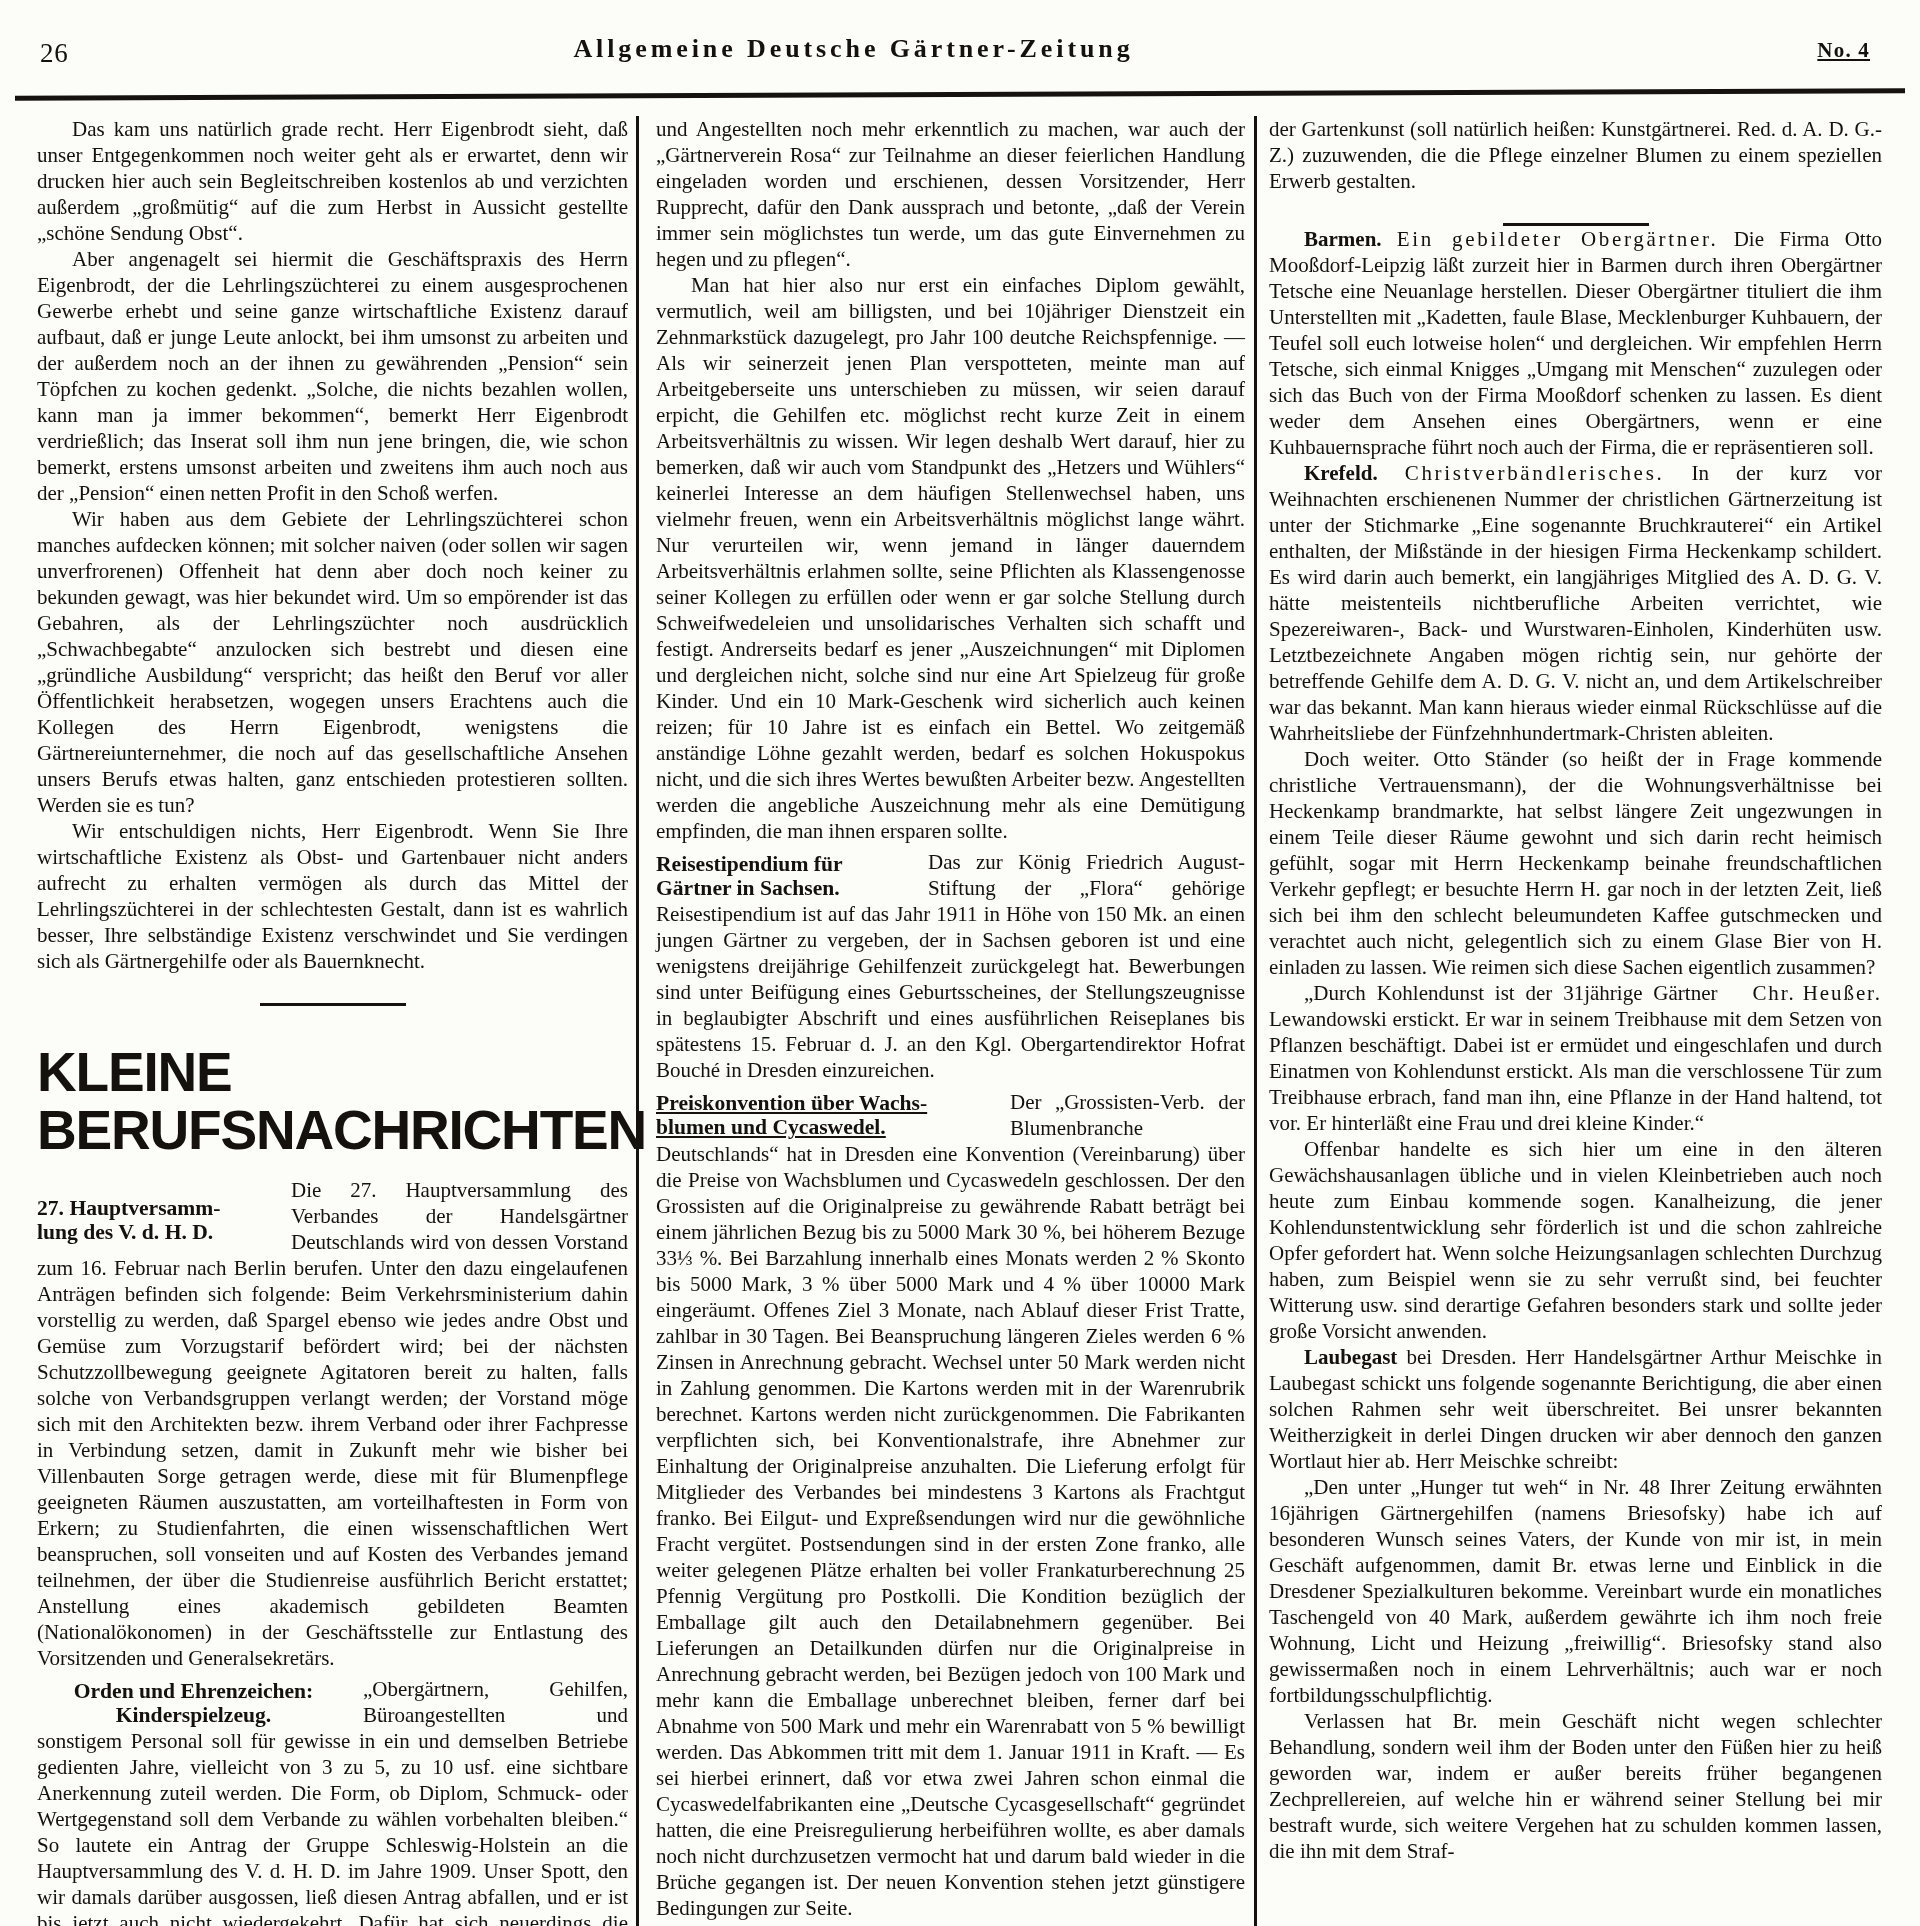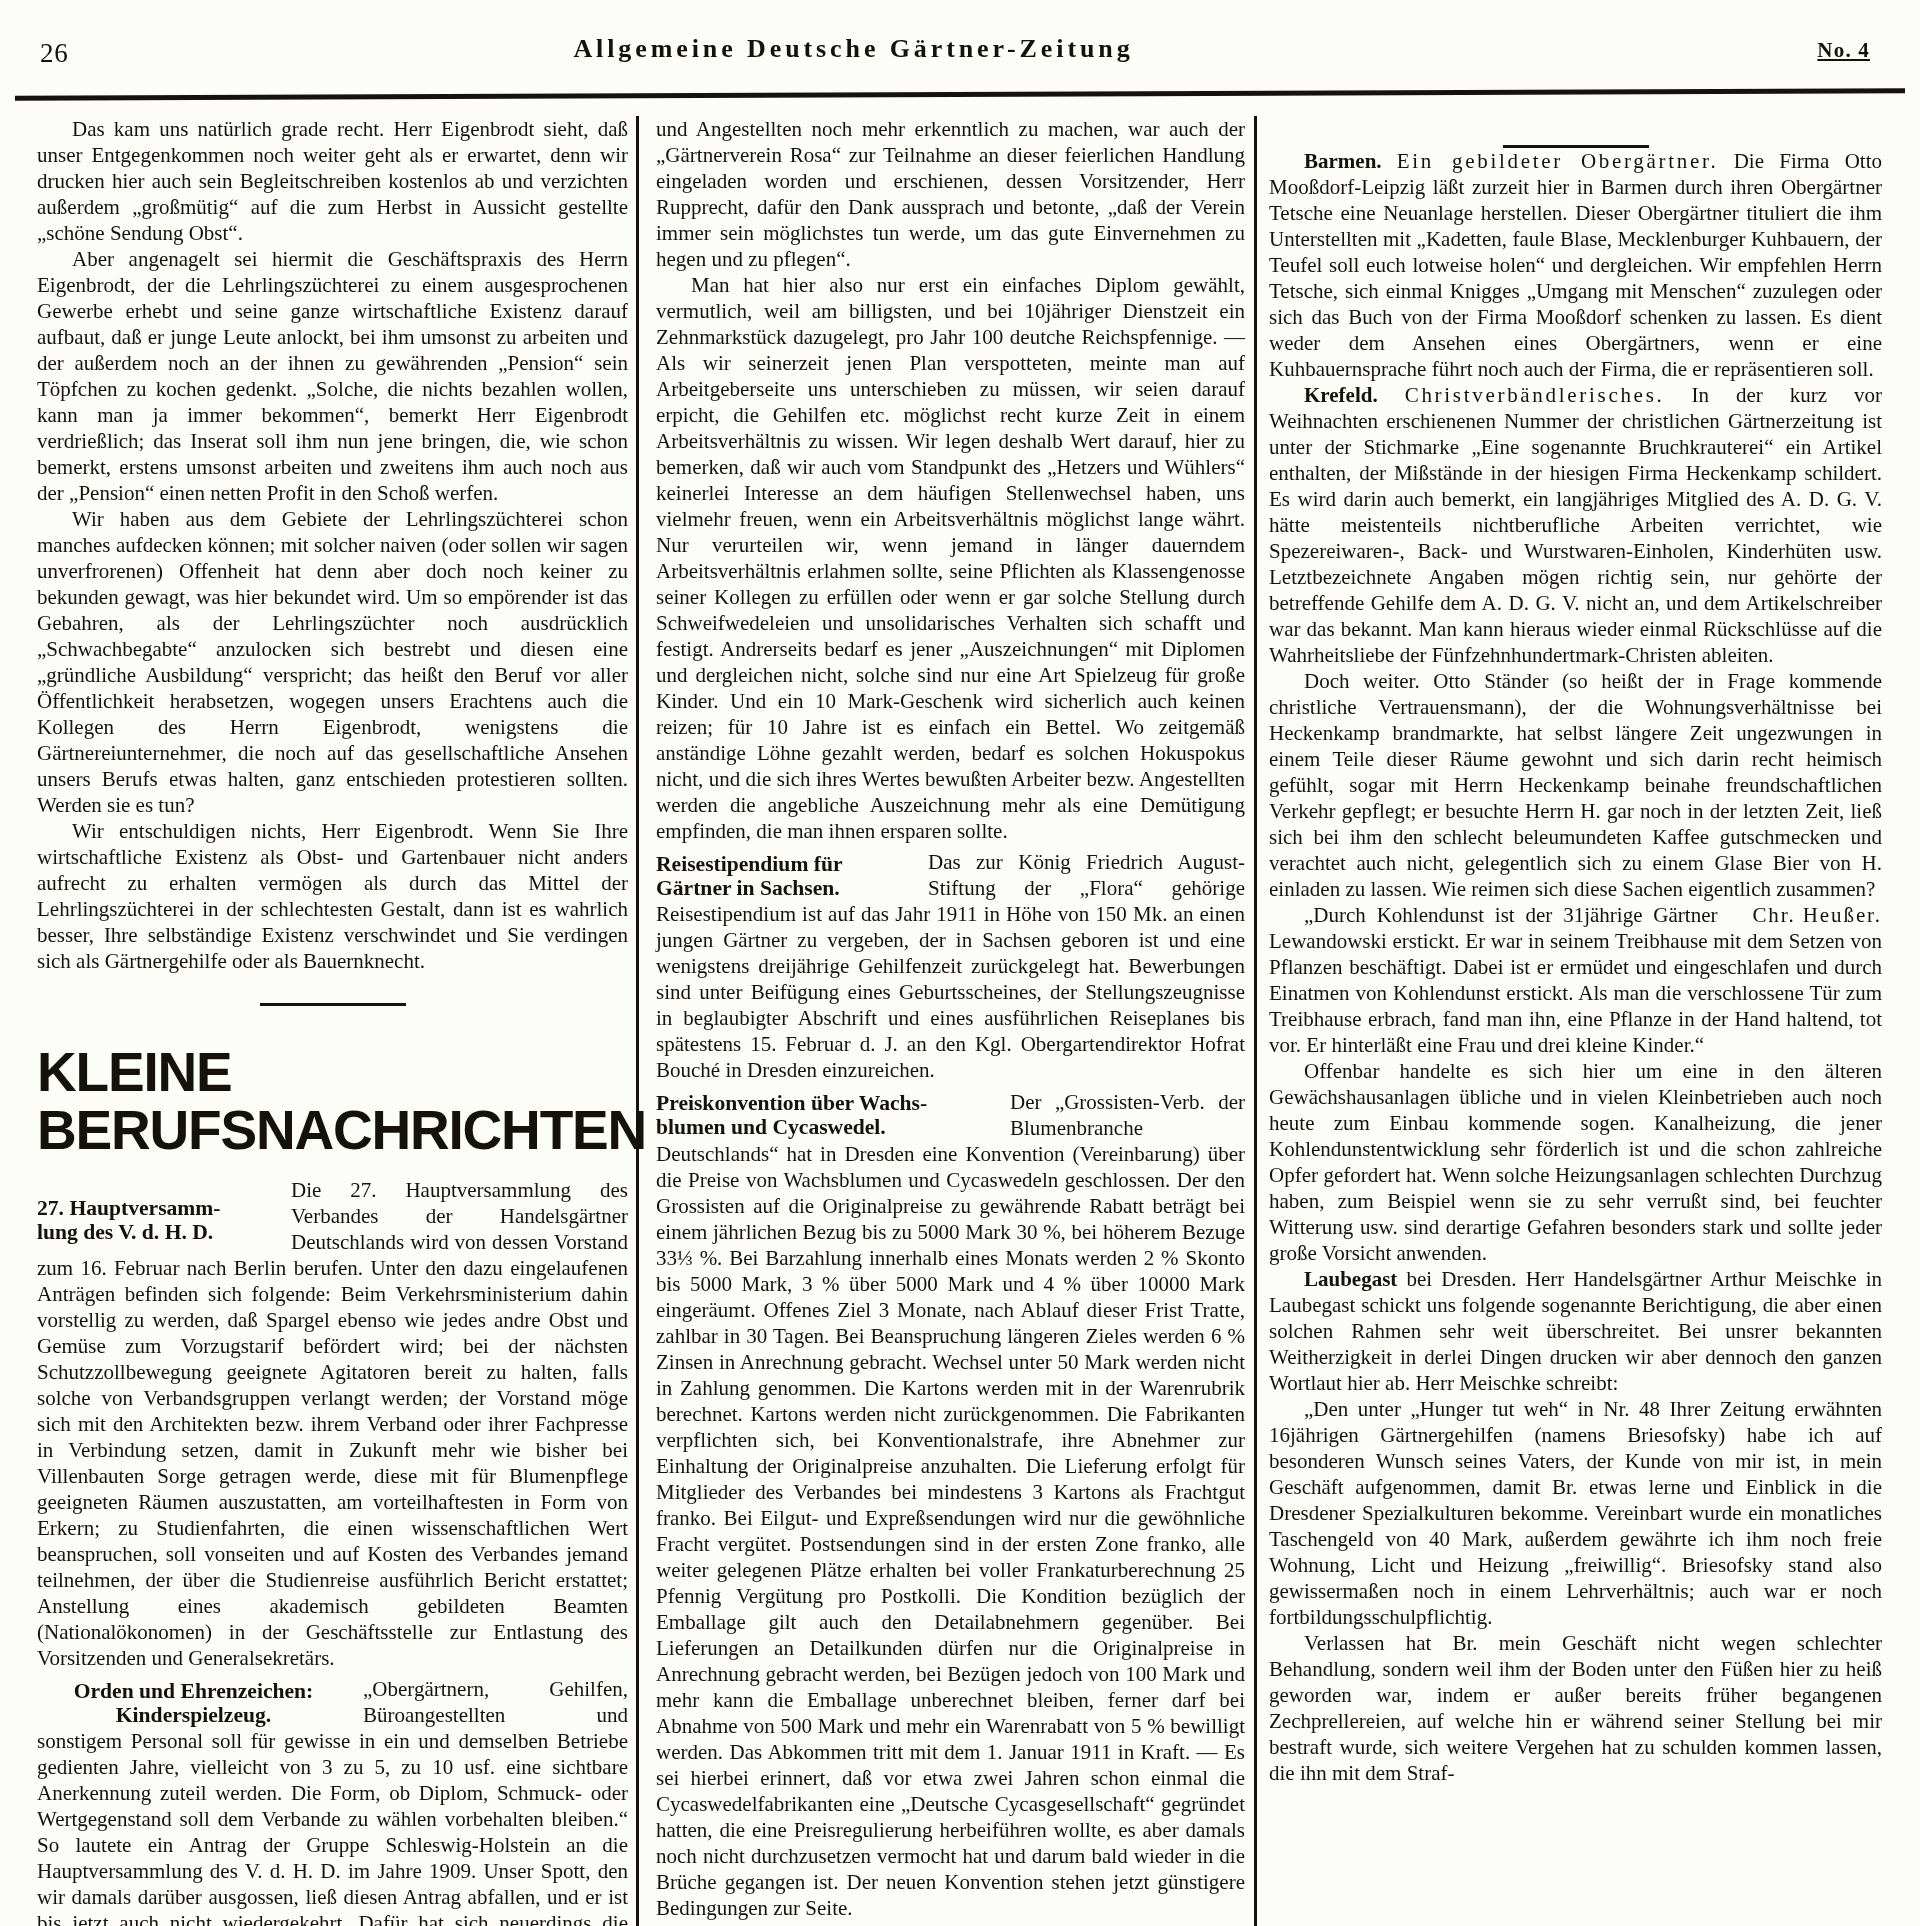--- a/index.html
+++ b/index.html
@@ -64,21 +64,21 @@
   .item-label{
     float:left;
     font-weight:700;
     font-size:21.6px;line-height:24px;
     white-space:pre-line;
     margin:2.3px 13px 1.5px 0;
   }
   .w640{width:241px;margin-top:19px;}
   .w690{width:259px;}
   .w820{width:313px;text-align:center;}
-  .w900{width:341px;}
+  .w900{width:341px;text-decoration:underline;}
   .lead{font-weight:700;}
   .sperr{letter-spacing:2.7px;}
   .sig{float:right;letter-spacing:1.9px;}
   .mt{margin-top:5.4px;}
 </style>
 </head>
 <body>
 
 <main class="page">
 
@@ -118,20 +118,21 @@
 Gärtner in Sachsen.</span><span>Das zur König Friedrich August-Stiftung der „Flora“ gehörige Reisestipendium ist auf das Jahr 1911 in Höhe von 150 Mk. an einen jungen Gärtner zu vergeben, der in Sachsen geboren ist und eine wenigstens dreijährige Gehilfenzeit zurückgelegt hat. Bewerbungen sind unter Beifügung eines Geburtsscheines, der Stellungszeugnisse in beglaubigter Abschrift und eines ausführlichen Reiseplanes bis spätestens 15. Februar d. J. an den Kgl. Obergartendirektor Hofrat Bouché in Dresden einzureichen.</span>
     </p>
     <p class="para noindent item mt">
       <span class="item-label w900">Preiskonvention über Wachs-
 blumen und Cycaswedel.</span><span>Der „Grossisten-Verb. der Blumenbranche Deutschlands“ hat in Dresden eine Konvention (Vereinbarung) über die Preise von Wachsblumen und Cycaswedeln geschlossen. Der den Grossisten auf die Originalpreise zu gewährende Rabatt beträgt bei einem jährlichen Bezug bis zu 5000 Mark 30 %, bei höherem Bezuge 33⅓ %. Bei Barzahlung innerhalb eines Monats werden 2 % Skonto bis 5000 Mark, 3 % über 5000 Mark und 4 % über 10000 Mark eingeräumt. Offenes Ziel 3 Monate, nach Ablauf dieser Frist Tratte, zahlbar in 30 Tagen. Bei Beanspruchung längeren Zieles werden 6 % Zinsen in Anrechnung gebracht. Wechsel unter 50 Mark werden nicht in Zahlung genommen. Die Kartons werden mit in der Warenrubrik berechnet. Kartons werden nicht zurückgenommen. Die Fabrikanten verpflichten sich, bei Konventionalstrafe, ihre Abnehmer zur Einhaltung der Originalpreise anzuhalten. Die Lieferung erfolgt für Mitglieder des Verbandes bei mindestens 3 Kartons als Frachtgut franko. Bei Eilgut- und Expreßsendungen wird nur die gewöhnliche Fracht vergütet. Postsendungen sind in der ersten Zone franko, alle weiter gelegenen Plätze erhalten bei voller Frankaturberechnung 25 Pfennig Vergütung pro Postkolli. Die Kondition bezüglich der Emballage gilt auch den Detailabnehmern gegenüber. Bei Lieferungen an Detailkunden dürfen nur die Originalpreise in Anrechnung gebracht werden, bei Bezügen jedoch von 100 Mark und mehr kann die Emballage unberechnet bleiben, ferner darf bei Abnahme von 500 Mark und mehr ein Warenrabatt von 5 % bewilligt werden. Das Abkommen tritt mit dem 1. Januar 1911 in Kraft. — Es sei hierbei erinnert, daß vor etwa zwei Jahren schon einmal die Cycaswedelfabrikanten eine „Deutsche Cycasgesellschaft“ gegründet hatten, die eine Preisregulierung herbeiführen wollte, es aber damals noch nicht durchzusetzen vermocht hat und darum bald wieder in die Brüche gegangen ist. Der neuen Konvention stehen jetzt günstigere Bedingungen zur Seite.</span>
     </p>
 
   </section>
 
   <section class="col col3">
+    <p class="para noindent">der Gartenkunst (soll natürlich heißen: Kunstgärtnerei. Red. d. A. D. G.-Z.) zuzuwenden, die die Pflege einzelner Blumen zu einem speziellen Erwerb gestalten.</p>
     <div class="short-rule"></div>
     <p class="para">
       <span class="lead">Barmen.</span>
       <span class="sperr">Ein gebildeter Obergärtner.</span>
       <span>Die Firma Otto Mooßdorf-Leipzig läßt zurzeit hier in Barmen durch ihren Obergärtner Tetsche eine Neuanlage herstellen. Dieser Obergärtner tituliert die ihm Unterstellten mit „Kadetten, faule Blase, Mecklenburger Kuhbauern, der Teufel soll euch lotweise holen“ und dergleichen. Wir empfehlen Herrn Tetsche, sich einmal Knigges „Umgang mit Menschen“ zuzulegen oder sich das Buch von der Firma Mooßdorf schenken zu lassen. Es dient weder dem Ansehen eines Obergärtners, wenn er eine Kuhbauernsprache führt noch auch der Firma, die er repräsentieren soll.</span>
     </p>
     <p class="para">
       <span class="lead">Krefeld.</span>
       <span class="sperr">Christverbändlerisches.</span>
       <span>In der kurz vor Weihnachten erschienenen Nummer der christlichen Gärtnerzeitung ist unter der Stichmarke „Eine sogenannte Bruchkrauterei“ ein Artikel enthalten, der Mißstände in der hiesigen Firma Heckenkamp schildert. Es wird darin auch bemerkt, ein langjähriges Mitglied des A. D. G. V. hätte meistenteils nichtberufliche Arbeiten verrichtet, wie Spezereiwaren-, Back- und Wurstwaren-Einholen, Kinderhüten usw. Letztbezeichnete Angaben mögen richtig sein, nur gehörte der betreffende Gehilfe dem A. D. G. V. nicht an, und dem Artikelschreiber war das bekannt. Man kann hieraus wieder einmal Rückschlüsse auf die Wahrheitsliebe der Fünfzehnhundertmark-Christen ableiten.</span>

